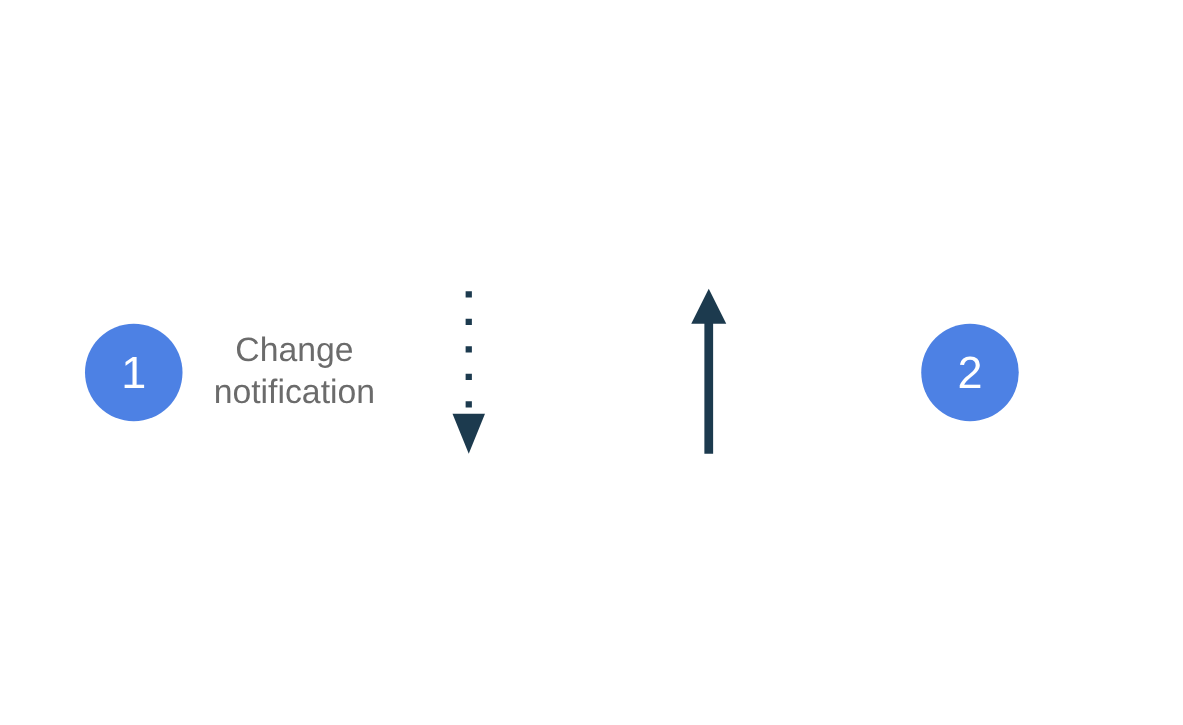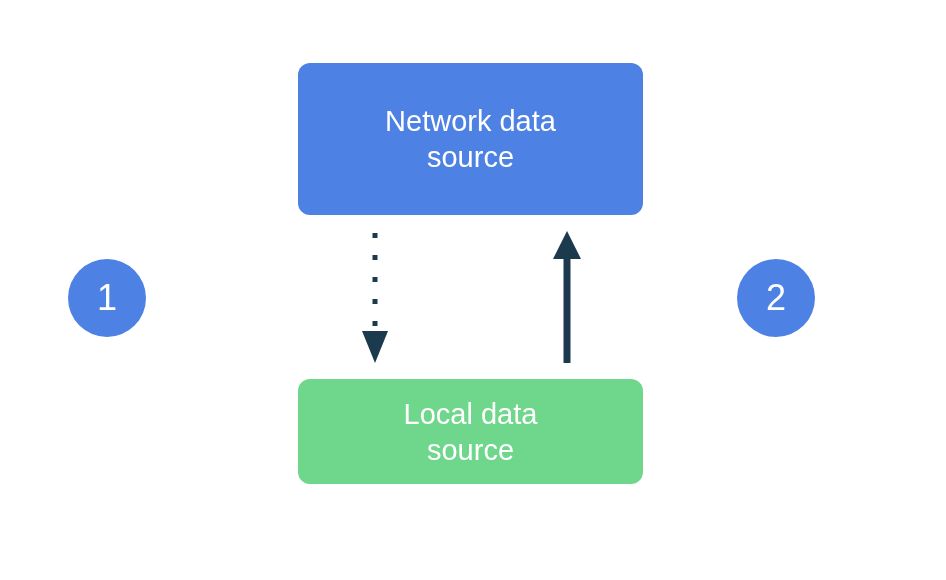--- a/index.html
+++ b/index.html
@@ -80,27 +80,21 @@
     font-weight: 400;
   }
   .label-1 { left: 148px; top: 264px; width: 175px; }
   .label-2 { left: 597px; top: 264px; width: 120px; }
 </style>
 </head>
 <body>
 
 <div class="canvas">
 
-  <div class="node-box box-network">
-    <span class="node-label">Network data source</span>
-  </div>
 
-  <div class="node-box box-local">
-    <span class="node-label">Local data source</span>
-  </div>
 
   <svg class="arrows-svg" viewBox="0 0 946 580" xmlns="http://www.w3.org/2000/svg" aria-hidden="true">
 
     <g>
       <line x1="375" y1="233" x2="375" y2="327" stroke-width="5" stroke-dasharray="5 17" stroke-linecap="butt" stroke="#1C3A4E"></line>
       <polygon points="362,331 388,331 375,363" fill="#1C3A4E"></polygon>
     </g>
 
     <g>
       <line x1="567" y1="363" x2="567" y2="256" stroke-width="7" stroke-linecap="butt" stroke="#1C3A4E"></line>
@@ -108,14 +102,15 @@
     </g>
   </svg>
 
   <div class="step-badge badge-1">
     <span>1</span>
   </div>
   <div class="step-badge badge-2">
     <span>2</span>
   </div>
 
+  <div class="step-label label-1">Change notification</div>
 
 </div>
 
 </body></html>

